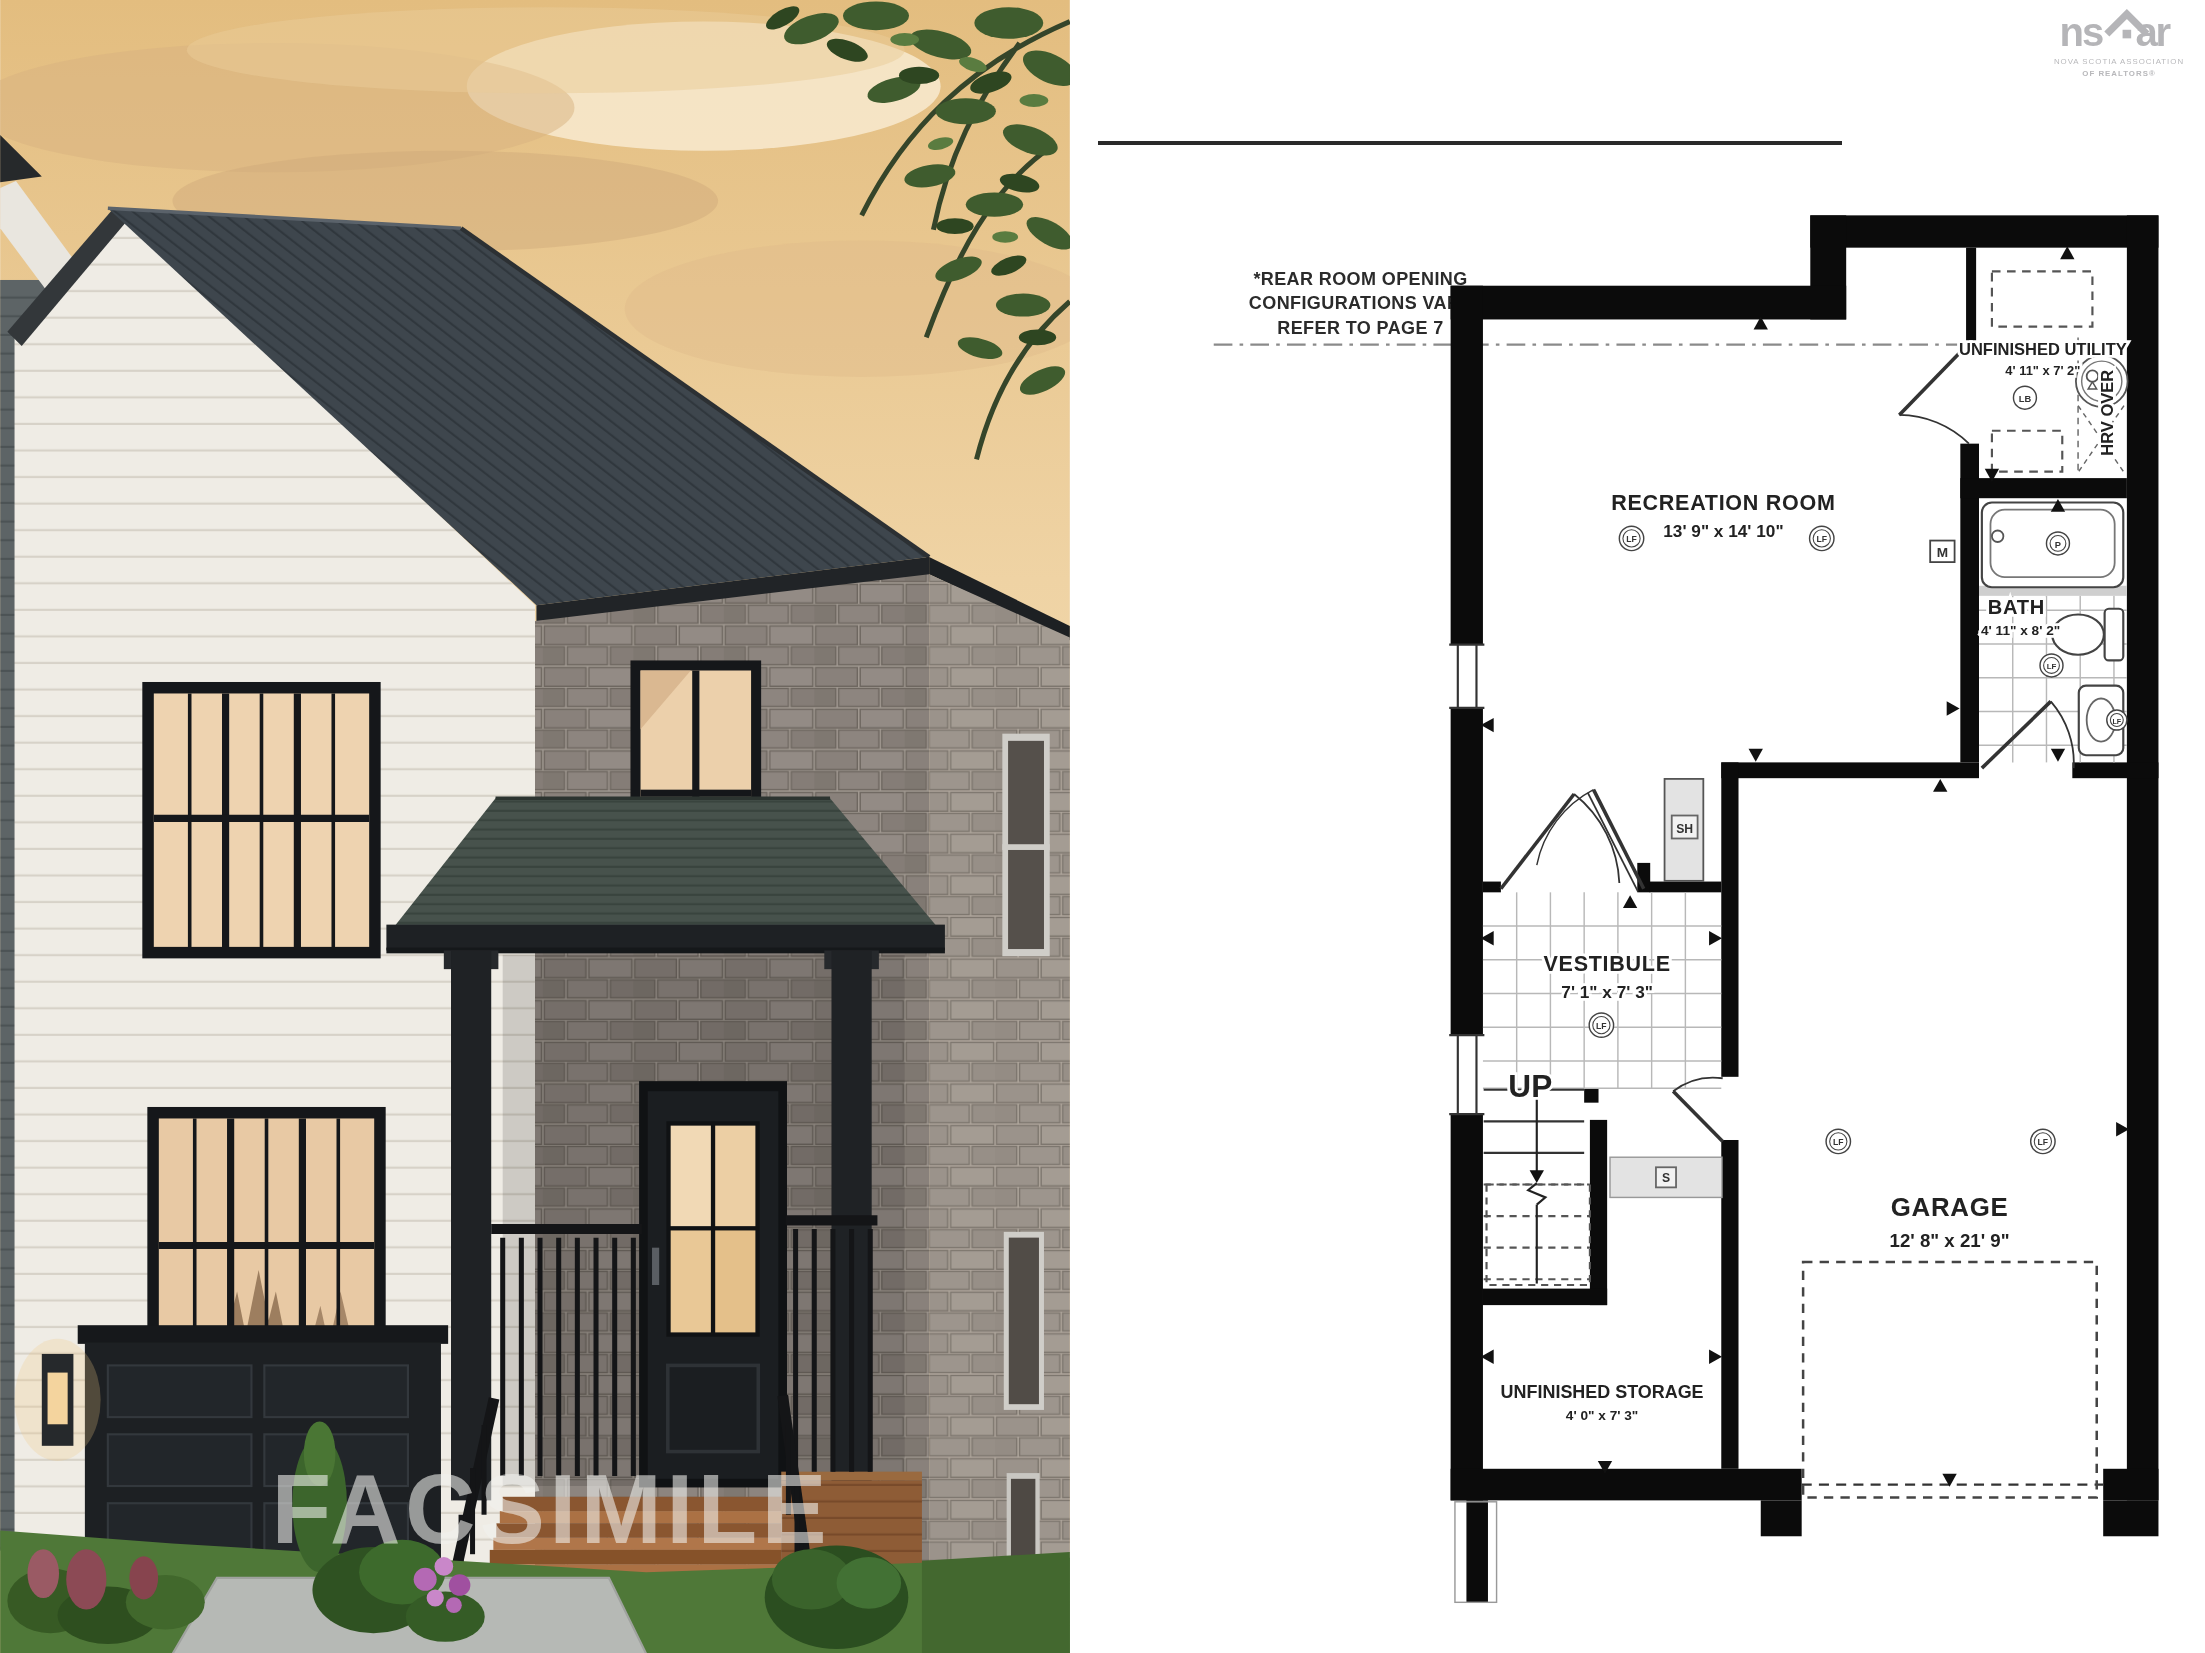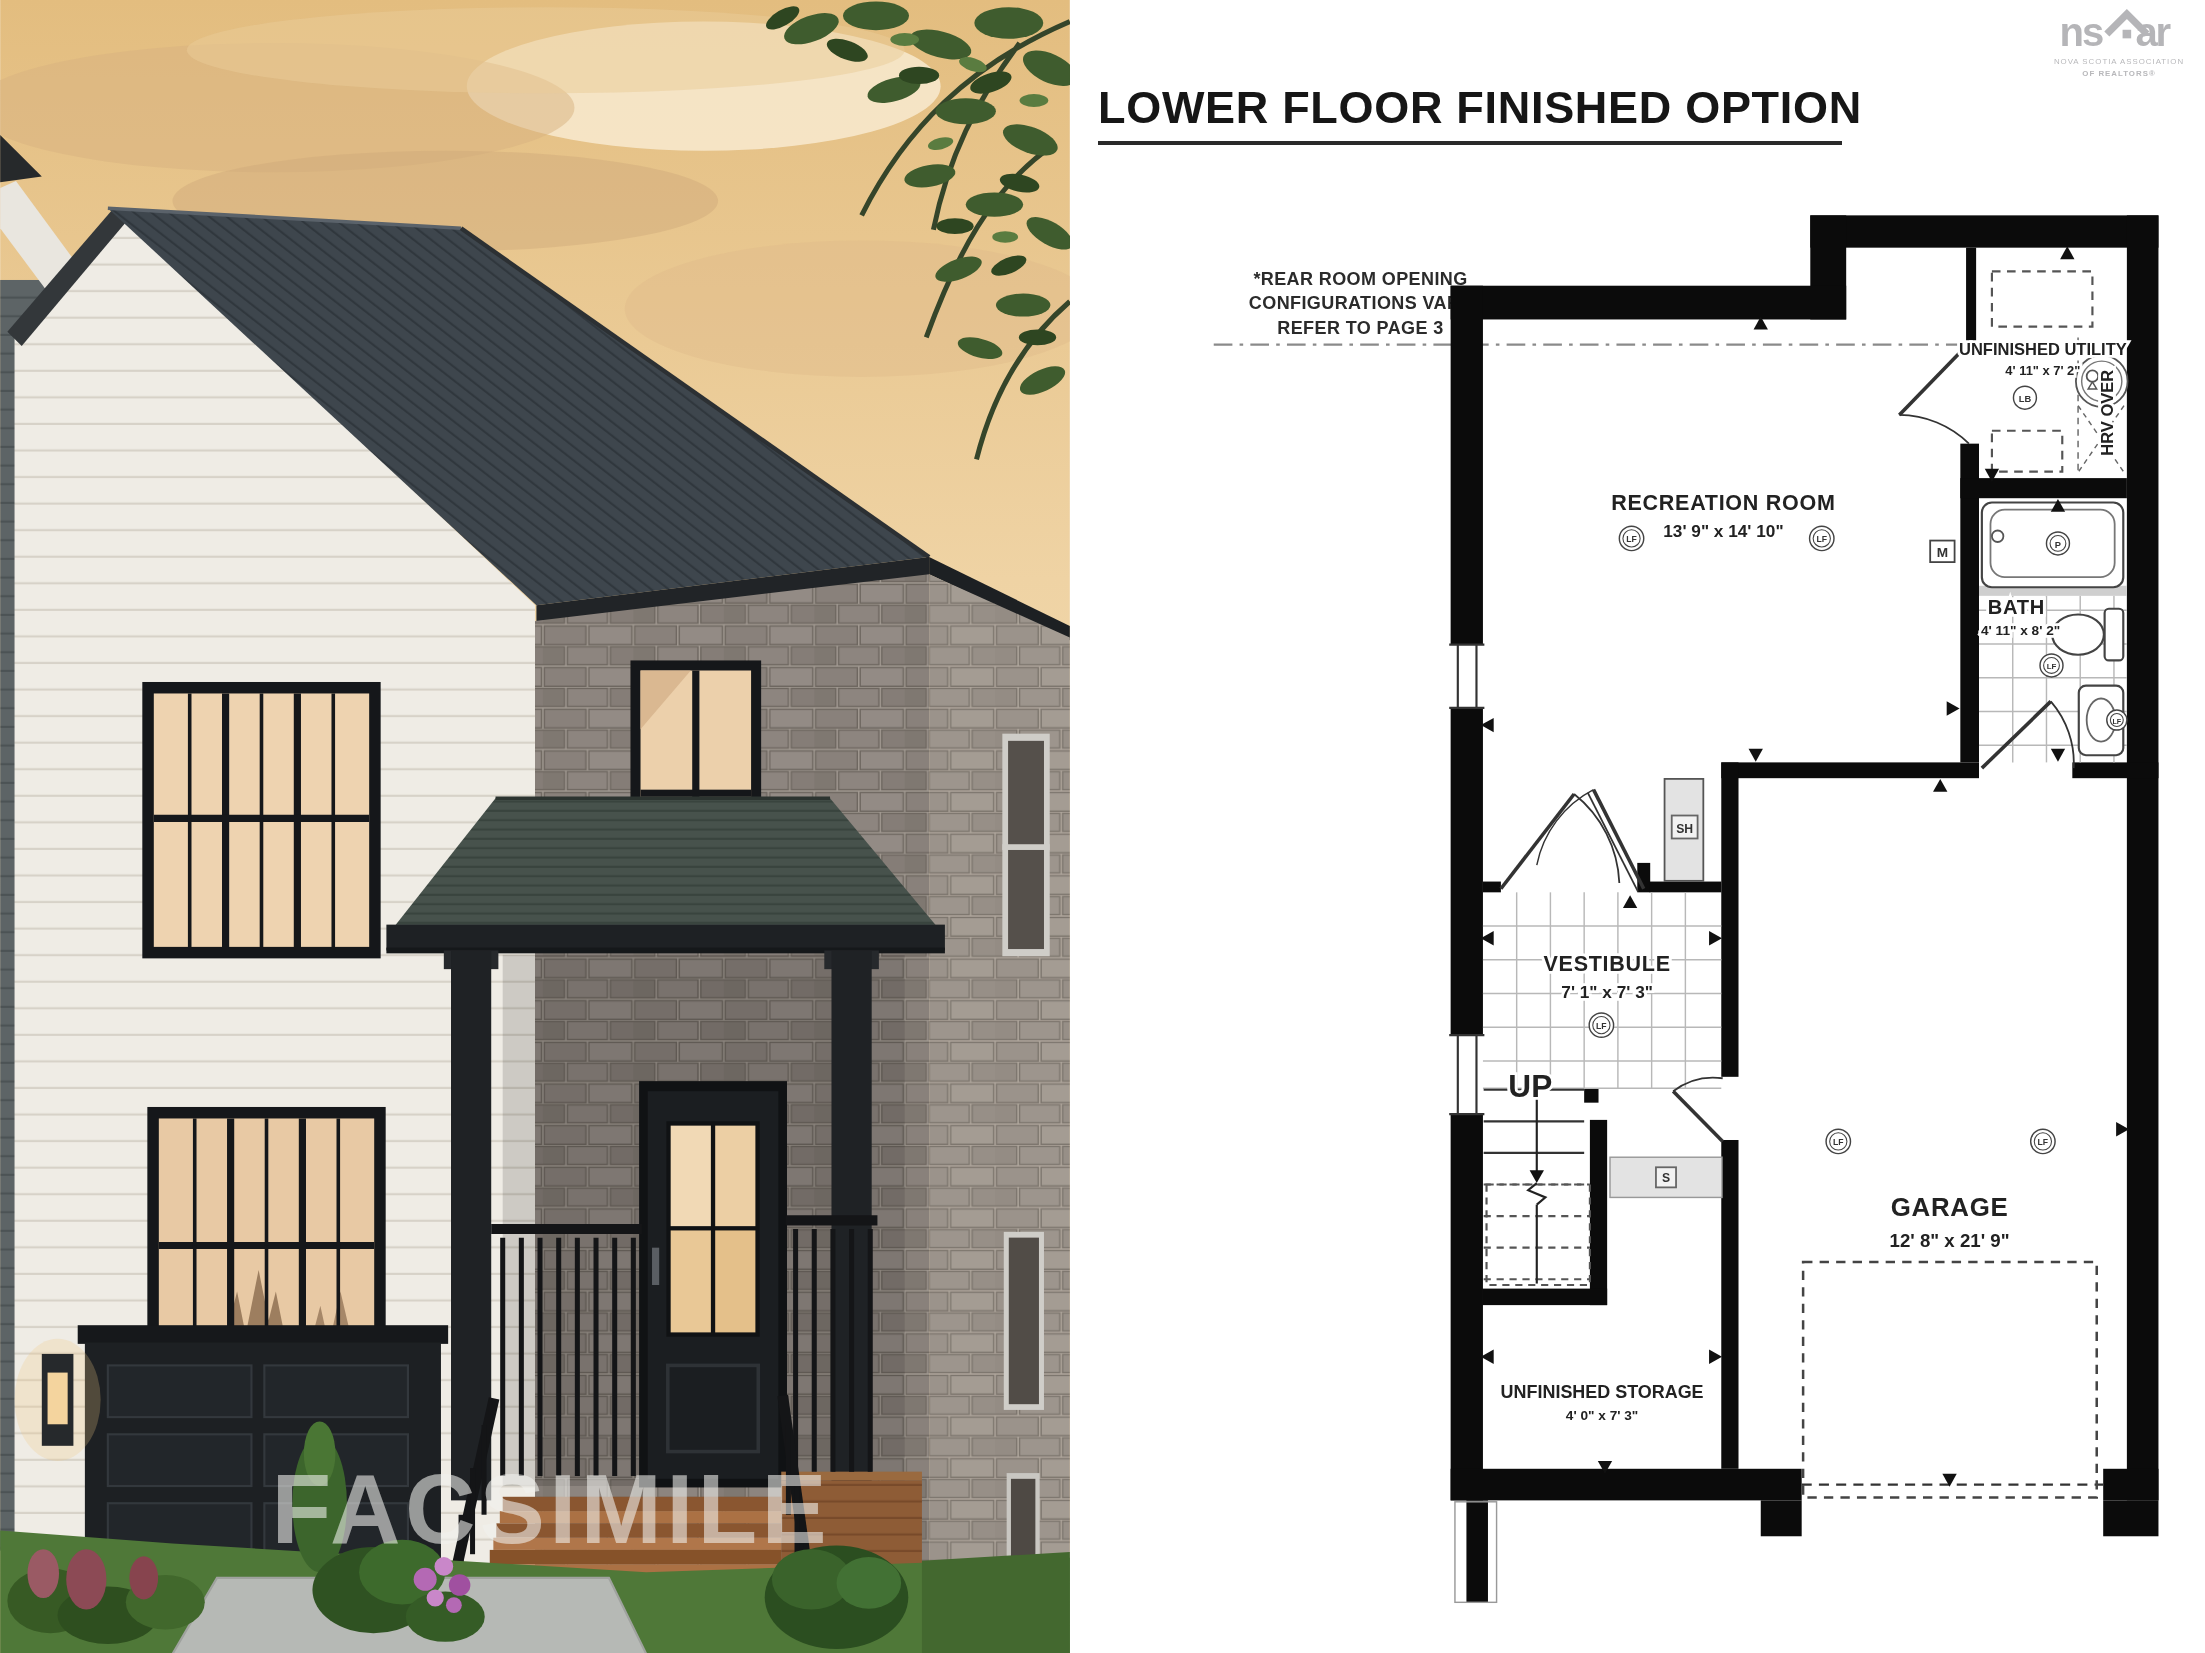--- a/index.html
+++ b/index.html
@@ -313,27 +313,26 @@
         <ellipse cx="60" cy="2192" rx="22" ry="34" fill="#9a5a64"></ellipse>
         <ellipse cx="200" cy="2198" rx="20" ry="30" fill="#87444e"></ellipse>
       </g>
 
       <text x="378" y="2150" font-size="136" font-weight="bold" letter-spacing="6" fill="#f2f2ef" opacity="0.58">FACSIMILE</text>
     </svg>
   </div>
 
   <div class="plan-panel">
 
-    <div class="plan-title">LOWER FLOOR FINISHED OPTION</div>
     <div class="title-underline"></div>
 
     <div class="rear-note">
       <div>*REAR ROOM OPENING</div>
       <div>CONFIGURATIONS VARY</div>
-      <div>REFER TO PAGE 3</div>
+      <div>REFER TO PAGE 7</div>
     </div>
 
     <svg class="nsar" width="136" height="83" viewBox="0 0 190 116">
       <text x="12" y="58" font-size="56" font-weight="bold" fill="#b5b5b8" letter-spacing="-3">ns</text>
       <polyline points="78,42 106,14 134,42" stroke="#b5b5b8" stroke-width="10" fill="none"></polyline>
       <rect x="100" y="36" width="12" height="12" fill="#b5b5b8"></rect>
       <text x="118" y="58" font-size="56" font-weight="bold" fill="#b5b5b8" letter-spacing="-3">ar</text>
       <text x="95" y="84" font-size="11" fill="#b8b8bb" letter-spacing="1.4" text-anchor="middle">NOVA SCOTIA ASSOCIATION</text>
       <text x="95" y="100" font-size="11" font-weight="bold" fill="#b8b8bb" letter-spacing="1.4" text-anchor="middle">OF REALTORS®</text>
     </svg>

